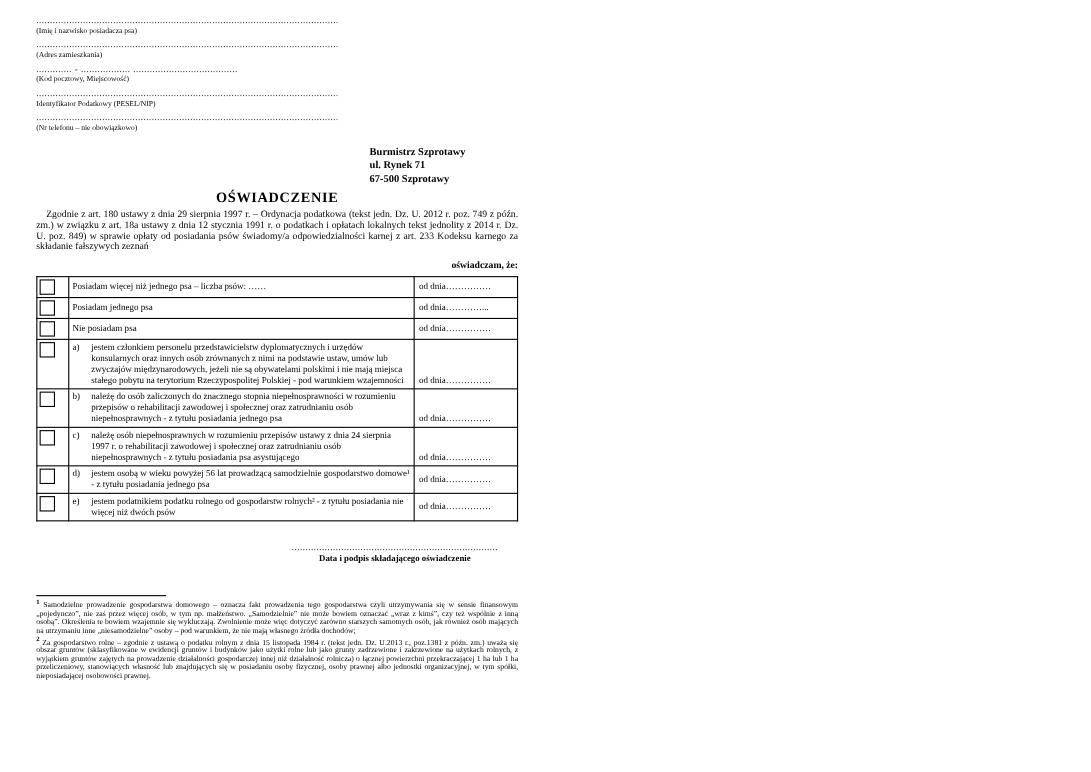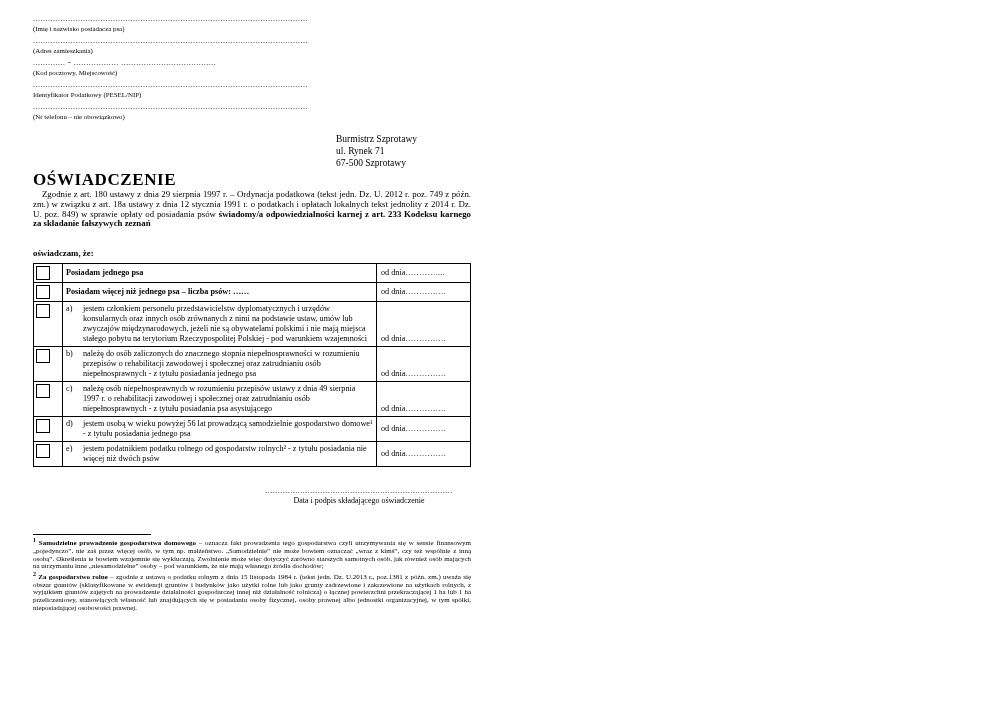--- a/index.html
+++ b/index.html
@@ -2,54 +2,54 @@
 <html><head>
 <meta charset="utf-8">
 <style>
   html,body{margin:0;padding:0}
   body{
     width:992px;height:702px;background:#ffffff;overflow:hidden;position:relative;
     font-family:"Liberation Serif", serif;color:#000;
     -webkit-font-smoothing:antialiased;
   }
   .doc{position:absolute;left:33px;top:13px;width:438px}
-  .b{font-weight:bold}
+  .b{font-weight:normal}
 
   
   .field{margin-bottom:1px}
   .dots-line{font-size:8px;line-height:11px;height:11px;letter-spacing:.5px;white-space:nowrap;overflow:hidden;width:274px}
   .flabel{font-size:6.9px;line-height:10px}
 
   
-  .recipient{margin-top:11px;margin-left:303px;font-size:9.5px;font-weight:normal;line-height:12px}
+  .recipient{margin-top:11px;margin-left:303px;font-size:9.5px;font-weight:bold;line-height:12px}
 
   
-  .title{margin-top:4px;font-size:17px;font-weight:bold;letter-spacing:.6px;line-height:14px}
+  .title{margin-top:4px;text-align:center;font-size:13px;font-weight:bold;letter-spacing:.6px;line-height:14px}
   .intro{margin:3px 0 0 0;font-size:8.8px;line-height:9.8px;text-align:justify;text-indent:9px}
-  .declare{text-align:left;font-size:8.8px;font-weight:bold;line-height:11px;margin-top:19px}
+  .declare{text-align:right;font-size:8.8px;font-weight:bold;line-height:11px;margin-top:7px}
 
   
   .form-table{border-collapse:collapse;margin-top:4px;width:438px;font-size:8.2px;line-height:10px;table-layout:fixed}
   .form-table td{border:1px solid #000;vertical-align:middle;padding:2px 3px}
   td.c-check{width:24px;vertical-align:top;padding:2px}
   td.c-text{padding-left:3px}
   td.c-od{width:86px;padding-left:4px;white-space:nowrap;overflow:hidden}
   tr.h19{height:19px}
   tr.h26{height:26px}
   tr.h26 td.c-text, tr.h26 td.c-od{vertical-align:bottom;padding-bottom:3px}
   td.va-b{vertical-align:bottom;padding-bottom:2px}
   .checkbox{display:block;width:12px;height:12px;border:1px solid #000;background:#fff}
   .lettered{display:flex}
   .letter{flex:none;width:17px}
   .ltext{flex:1}
 
   
   .signature{margin-top:18px;margin-left:222px;width:208px;text-align:center}
   .sig-dots{font-size:8px;line-height:11px;height:11px;white-space:nowrap;overflow:hidden;letter-spacing:.5px}
-  .sig-label{font-size:8px;font-weight:normal;line-height:10px}
+  .sig-label{font-size:8px;font-weight:bold;line-height:10px}
 
   
   .footnotes{margin-top:28px}
   .fn-rule{width:118px;height:0;border-top:1px solid #000;margin-bottom:5px}
   .footnote{margin:0 0 3px 0;font-size:7px;line-height:7.6px;text-align:justify}
   .footnote sup{font-size:6px;font-weight:bold;line-height:0}
 </style>
 </head>
 <body>
 
@@ -88,28 +88,35 @@
 
   <p class="intro"><span>Zgodnie z art. 180 ustawy z dnia 29 sierpnia 1997 r. – Ordynacja podatkowa (tekst jedn. Dz. U. 2012 r. poz. 749 z późn. zm.) w związku z art. 18a ustawy z dnia 12 stycznia 1991 r. o podatkach i opłatach lokalnych tekst jednolity z 2014 r. Dz. U. poz. 849) w sprawie opłaty od posiadania psów </span><span class="b">świadomy/a odpowiedzialności karnej z art. 233 Kodeksu karnego za składanie fałszywych zeznań</span></p>
   <div class="declare">oświadczam, że:</div>
 
   <table class="form-table">
     <tbody>
         <tr class="h19">
       <td class="c-check">
             <span class="checkbox"></span>
           </td>
+      <td class="c-text"><span class="b">Posiadam więcej niż jednego psa – liczba psów: ……</span></td>
+      <td class="c-od">od dnia……………</td>
+    </tr>
+    <tr class="h19">
+      <td class="c-check">
+            <span class="checkbox"></span>
+          </td>
       <td class="c-text"><span class="b">Posiadam jednego psa</span></td>
       <td class="c-od">od dnia…………...</td>
     </tr>
     <tr class="h19">
       <td class="c-check">
             <span class="checkbox"></span>
           </td>
-      <td class="c-text"><span class="b">Posiadam więcej niż jednego psa – liczba psów: ……</span></td>
+      <td class="c-text"><span class="b">Nie posiadam psa</span></td>
       <td class="c-od">od dnia……………</td>
     </tr>
     <tr>
       <td class="c-check">
             <span class="checkbox"></span>
           </td>
       <td class="c-text">
         <div class="lettered">
           <span class="letter">a)</span>
           <div class="ltext">jestem członkiem personelu przedstawicielstw dyplomatycznych i urzędów konsularnych oraz innych osób zrównanych z nimi na podstawie ustaw, umów lub zwyczajów międzynarodowych, jeżeli nie są obywatelami polskimi i nie mają miejsca stałego pobytu na terytorium Rzeczypospolitej Polskiej - pod warunkiem wzajemności</div>
@@ -129,21 +136,21 @@
       </td>
       <td class="c-od va-b">od dnia……………</td>
     </tr>
     <tr>
       <td class="c-check">
             <span class="checkbox"></span>
           </td>
       <td class="c-text">
         <div class="lettered">
           <span class="letter">c)</span>
-          <div class="ltext">należę osób niepełnosprawnych w rozumieniu przepisów ustawy z dnia 49 sierpnia 1997 r. o rehabilitacji zawodowej i społecznej oraz zatrudnianiu osób niepełnosprawnych - z tytułu posiadania psa asystującego</div>
+          <div class="ltext">należę osób niepełnosprawnych w rozumieniu przepisów ustawy z dnia 24 sierpnia 1997 r. o rehabilitacji zawodowej i społecznej oraz zatrudnianiu osób niepełnosprawnych - z tytułu posiadania psa asystującego</div>
         </div>
       </td>
       <td class="c-od va-b">od dnia……………</td>
     </tr>
     <tr>
       <td class="c-check">
             <span class="checkbox"></span>
           </td>
       <td class="c-text">
         <div class="lettered">

